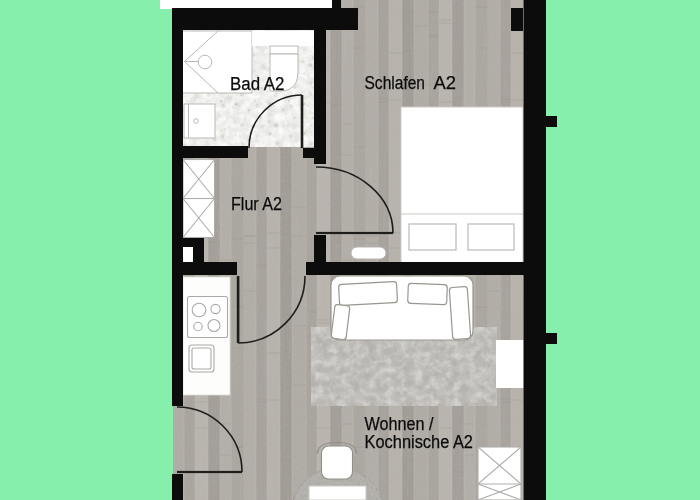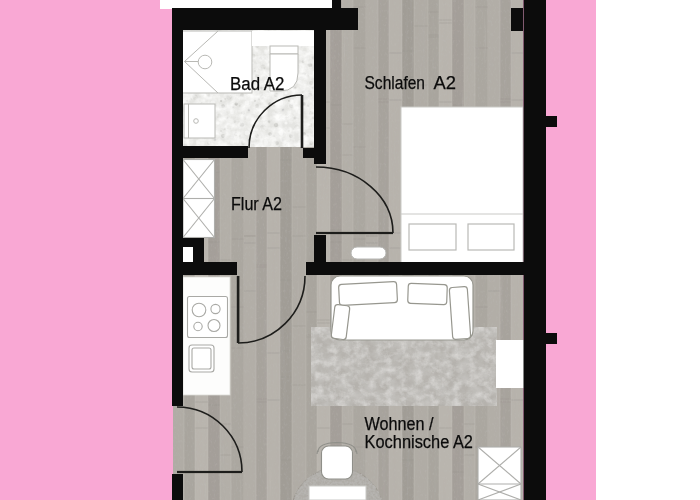--- a/index.html
+++ b/index.html
@@ -1,16 +1,16 @@
 <!DOCTYPE html>
 <html><head>
 <meta charset="utf-8">
 <style>
   html,body{margin:0;padding:0;background:#ffffff;}
-  #plan{position:relative;width:596px;height:500px;overflow:hidden;background:#f9a8d4;
+  #plan{position:relative;width:700px;height:500px;overflow:hidden;background:#86efac;
         font-family:"Liberation Sans", sans-serif;-webkit-font-smoothing:antialiased;}
   svg{display:block;}
 </style>
 </head>
 <body>
 <div id="plan">
 <svg width="700" height="500" viewBox="0 0 700 500">
 <defs>
 
   <pattern id="wd" patternUnits="userSpaceOnUse" width="122" height="300">

